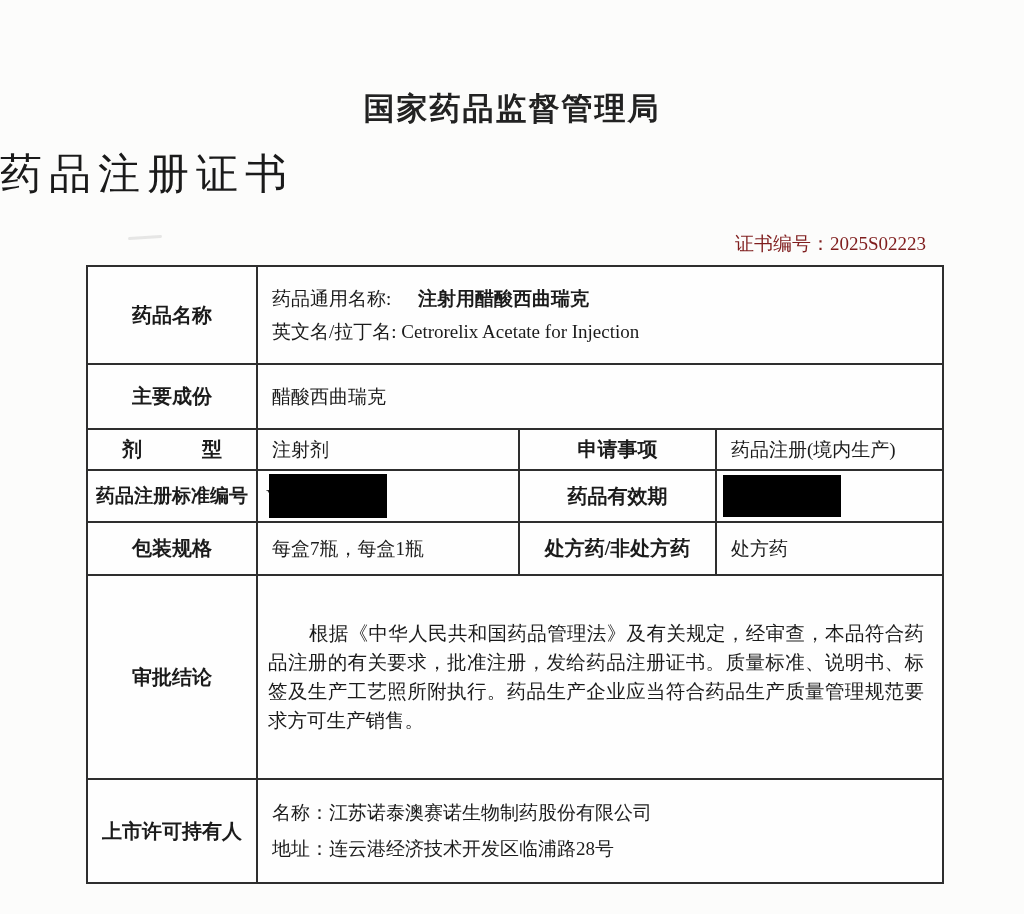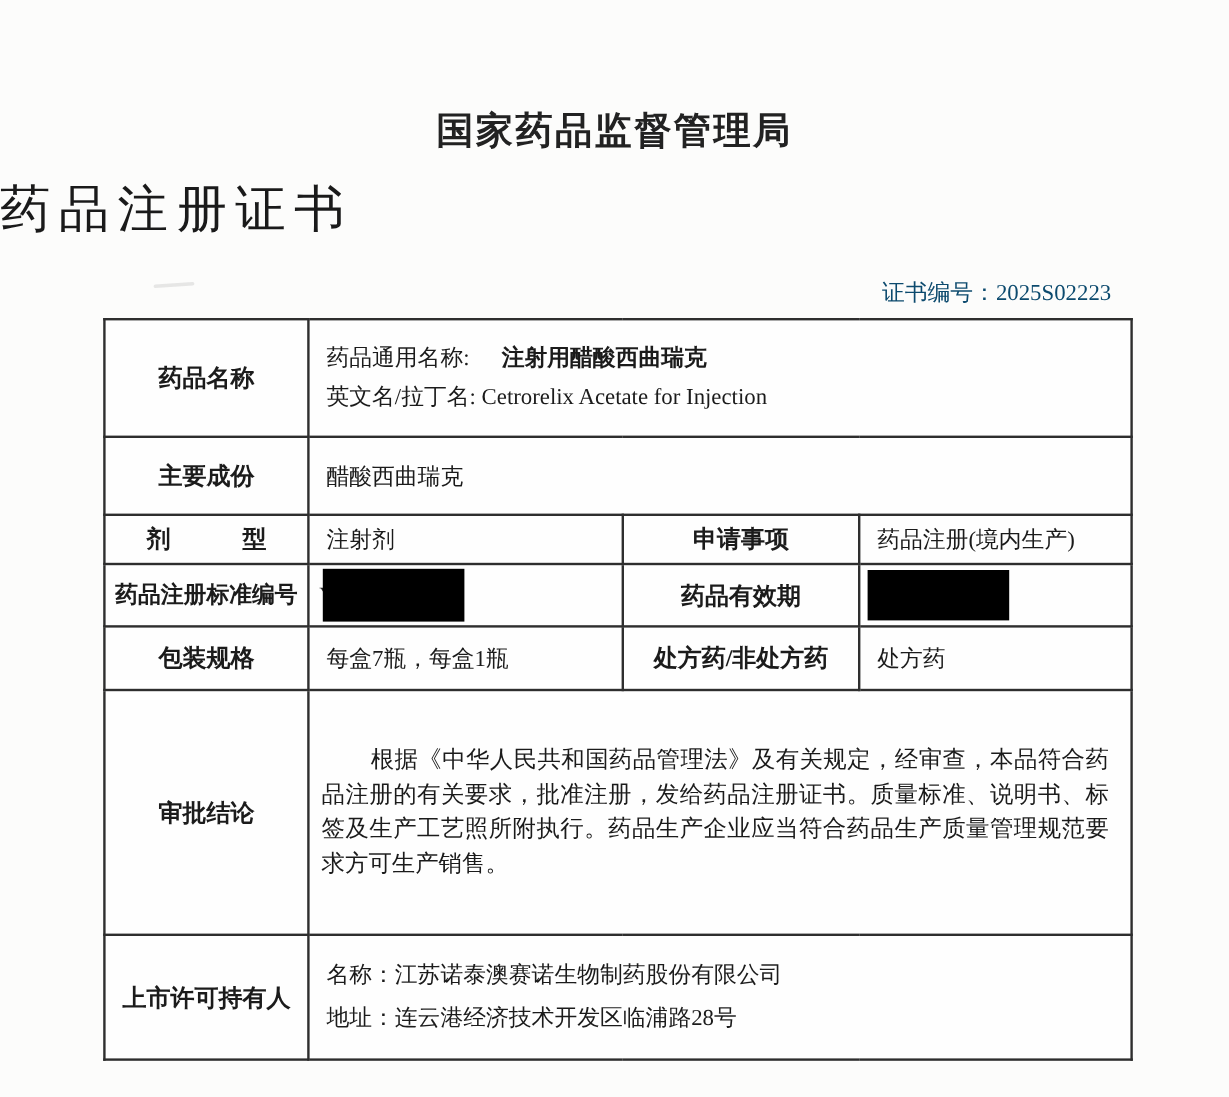--- a/index.html
+++ b/index.html
@@ -25,21 +25,21 @@
     position: absolute; top: 146px; left: 0; width: 100%;
     text-align: left;
     font-family: "Liberation Serif", serif;
     font-size: 42px;
     letter-spacing: 7px;
     color: #1a1a1a;
   }
   .cert-no {
     position: absolute; top: 231px; right: 98px;
     font-size: 19px;
-    color: #0c4a6e;
+    color: #7f1d1d;
   }
   .scan-artifact {
     position: absolute; top: 236px; left: 128px;
     width: 34px; height: 3px;
     background: #bdbdbd; opacity: 0.35;
     border-radius: 2px;
     transform: rotate(-4deg);
   }
 
   table.cert-table {

